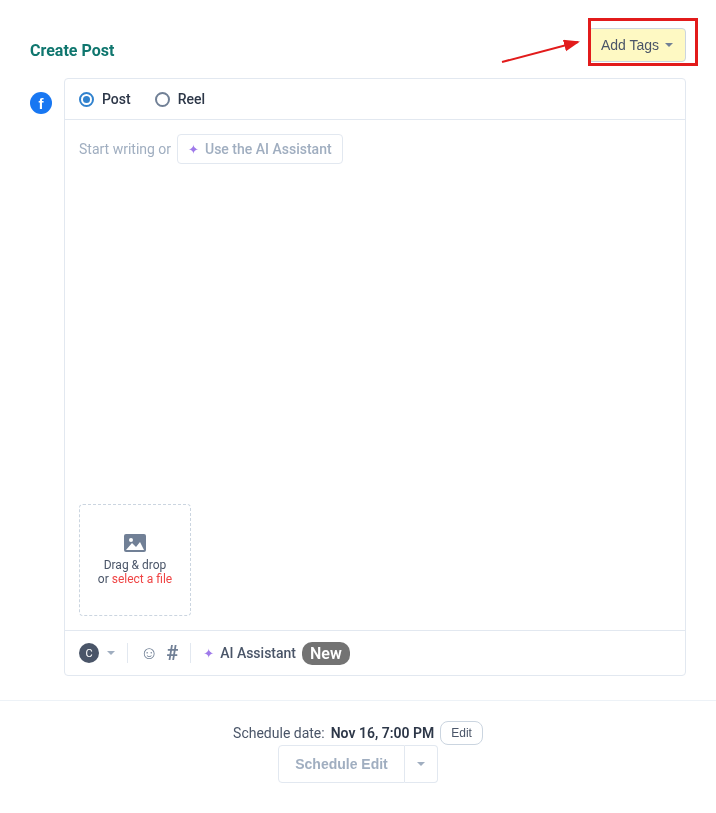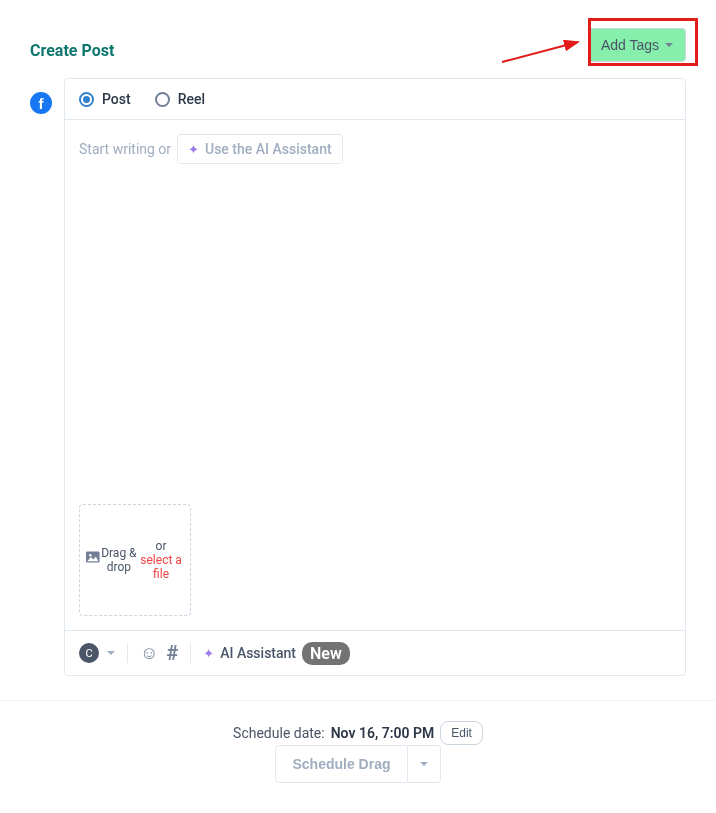--- a/index.html
+++ b/index.html
@@ -20,21 +20,21 @@
     .header-title {
       font-size: 16px;
       font-weight: 700;
       color: #0f766e;
       margin-top: 11px;
     }
     .add-tags-btn {
       border: 1px solid #cbd5e0;
       border-radius: 4px;
       padding: 8px 12px;
-      background: #86efac;
+      background: #fef9c3;
       font-size: 14px;
       font-weight: 500;
       color: #4a5568;
       cursor: pointer;
       display: flex;
       align-items: center;
       gap: 6px;
     }
     .add-tags-btn .caret {
       width: 0; height: 0;
@@ -147,20 +147,21 @@
     }
     .dropzone {
       position: absolute;
       bottom: 14px;
       left: 14px;
       width: 112px;
       height: 112px;
       border: 1px dashed #cbd5e0;
       border-radius: 4px;
       display: flex;
+      flex-direction: column;
       align-items: center;
       justify-content: center;
       text-align: center;
       font-size: 12px;
       color: #4a5568;
       cursor: pointer;
       padding: 6px;
     }
     .dropzone svg { margin-bottom: 6px; }
     .dropzone .link { color: #ef4444; }
@@ -376,19 +377,19 @@
 <div class="footer-divider"></div>
 
 <div class="footer">
   <div class="schedule-info">
     <span>Schedule date:</span>
     <strong>Nov 16, 7:00 PM</strong>
     <button class="edit-btn">Edit</button>
   </div>
   <div class="footer-actions">
     <div class="draft-group">
-      <button class="draft-btn">Schedule Drag</button>
+      <button class="draft-btn">Schedule Edit</button>
       <button class="draft-caret-btn">
         <span class="caret"></span>
       </button>
     </div>
   </div>
 </div>
 
 </body></html>

